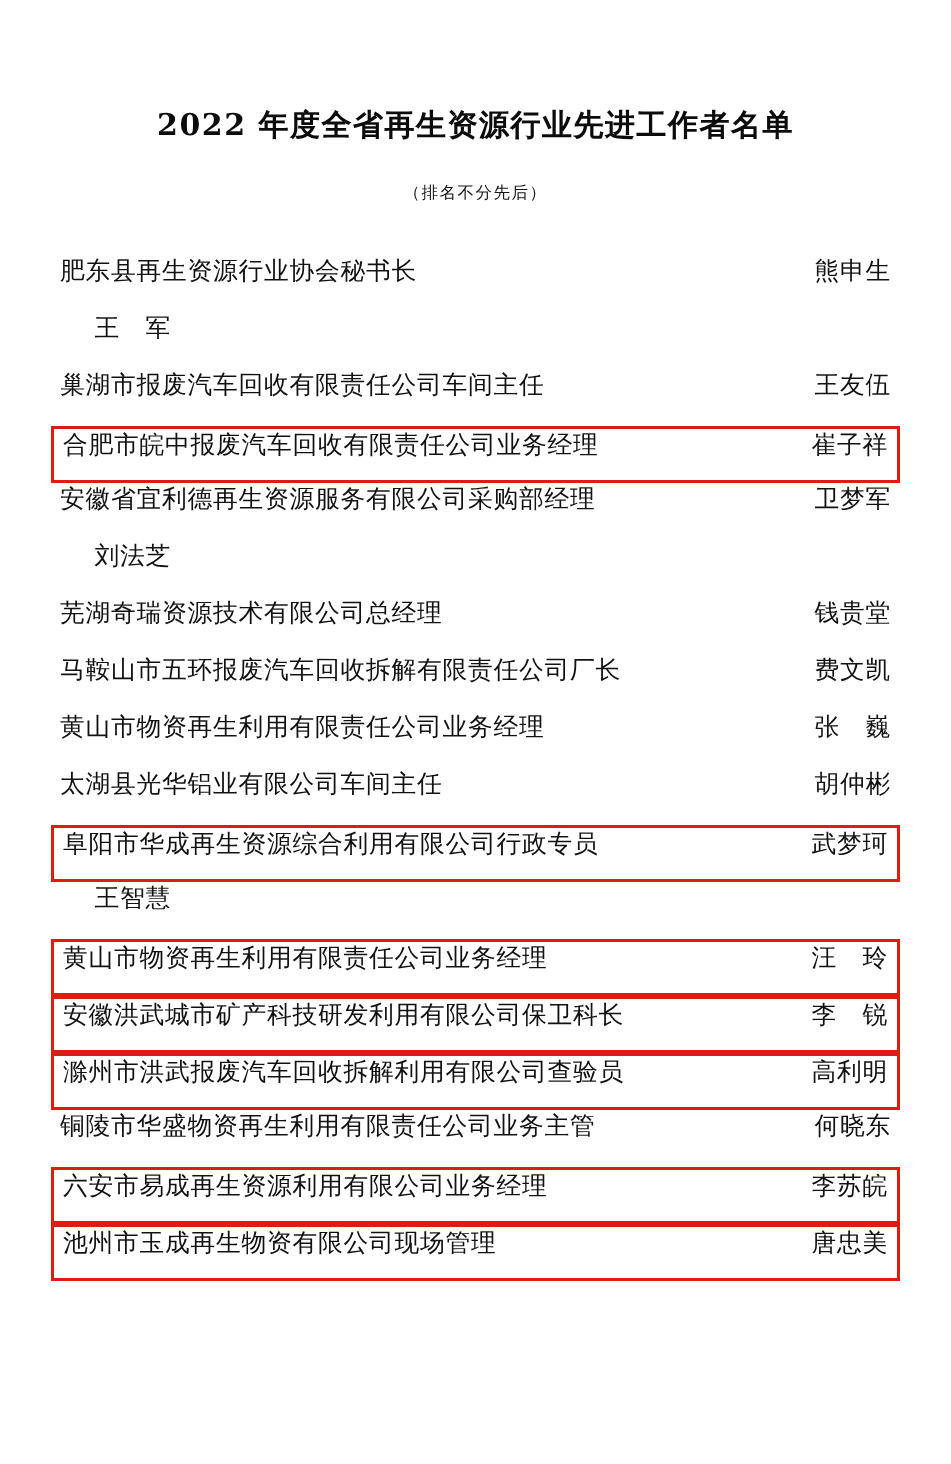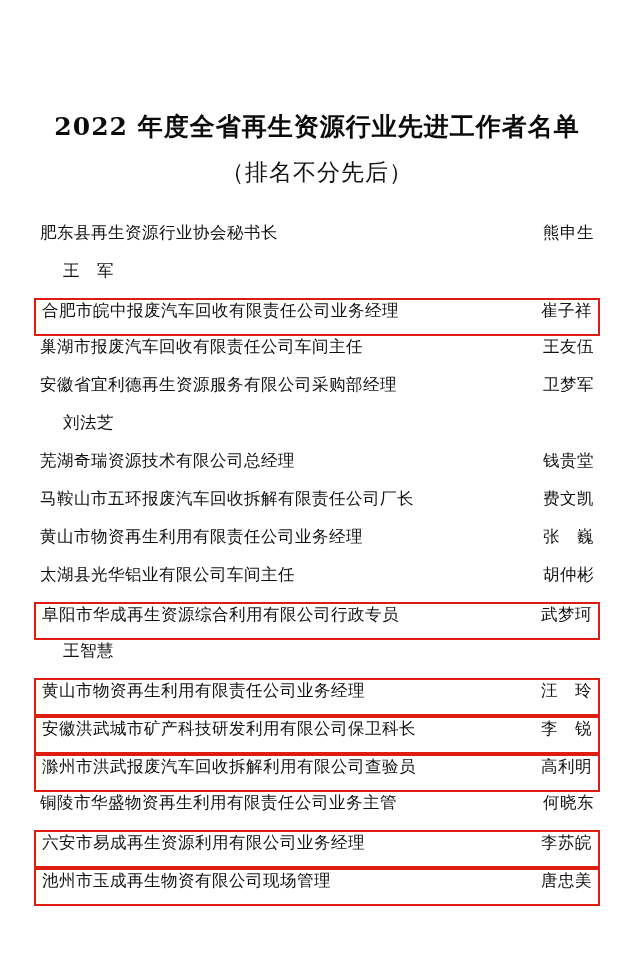--- a/index.html
+++ b/index.html
@@ -16,31 +16,31 @@
   }
   .page {
     position: relative;
     width: 634px;
     height: 976px;
     box-sizing: border-box;
     padding: 0 34px;
   }
   .doc-title {
     text-align: center;
-    font-size: 25px;
+    font-size: 20px;
     font-weight: bold;
     letter-spacing: 1px;
-    margin-top: 110px;
+    margin-top: 70px;
     color: #0b0b0b;
     font-family: "DejaVu Serif", "Liberation Serif", serif;
   }
   .doc-subtitle {
     text-align: center;
-    font-size: 23px;
-    margin-top: 14px;
+    font-size: 11px;
+    margin-top: 24px;
     letter-spacing: 1px;
     color: #141414;
     font-family: "DejaVu Serif", "Liberation Serif", serif;
   }
   .name-list {
     margin-top: 28px;
     width: 100%;
   }
   .row {
     position: relative;
@@ -85,27 +85,27 @@
   <div class="doc-subtitle">（排名不分先后）</div>
   <div class="spacer-top"></div>
   <div class="name-list" id="awardee-list">
       <div class="row">
         <span class="title-cell">肥东县再生资源行业协会秘书长</span>
         <span class="name-cell">熊申生</span>
       </div>
       <div class="row">
         <span class="name-cell">王　军</span>
       </div>
+      <div class="row">
+        <span class="title-cell">巢湖市报废汽车回收有限责任公司车间主任</span>
+        <span class="name-cell">王友伍</span>
+      </div>
       <div class="row highlight" style="border-color: rgb(224, 27, 17);">
         <span class="title-cell">合肥市皖中报废汽车回收有限责任公司业务经理</span>
         <span class="name-cell">崔子祥</span>
-      </div>
-      <div class="row">
-        <span class="title-cell">巢湖市报废汽车回收有限责任公司车间主任</span>
-        <span class="name-cell">王友伍</span>
       </div>
       <div class="row">
         <span class="title-cell">安徽省宜利德再生资源服务有限公司采购部经理</span>
         <span class="name-cell">卫梦军</span>
       </div>
       <div class="row">
         <span class="name-cell">刘法芝</span>
       </div>
       <div class="row">
         <span class="title-cell">芜湖奇瑞资源技术有限公司总经理</span>

